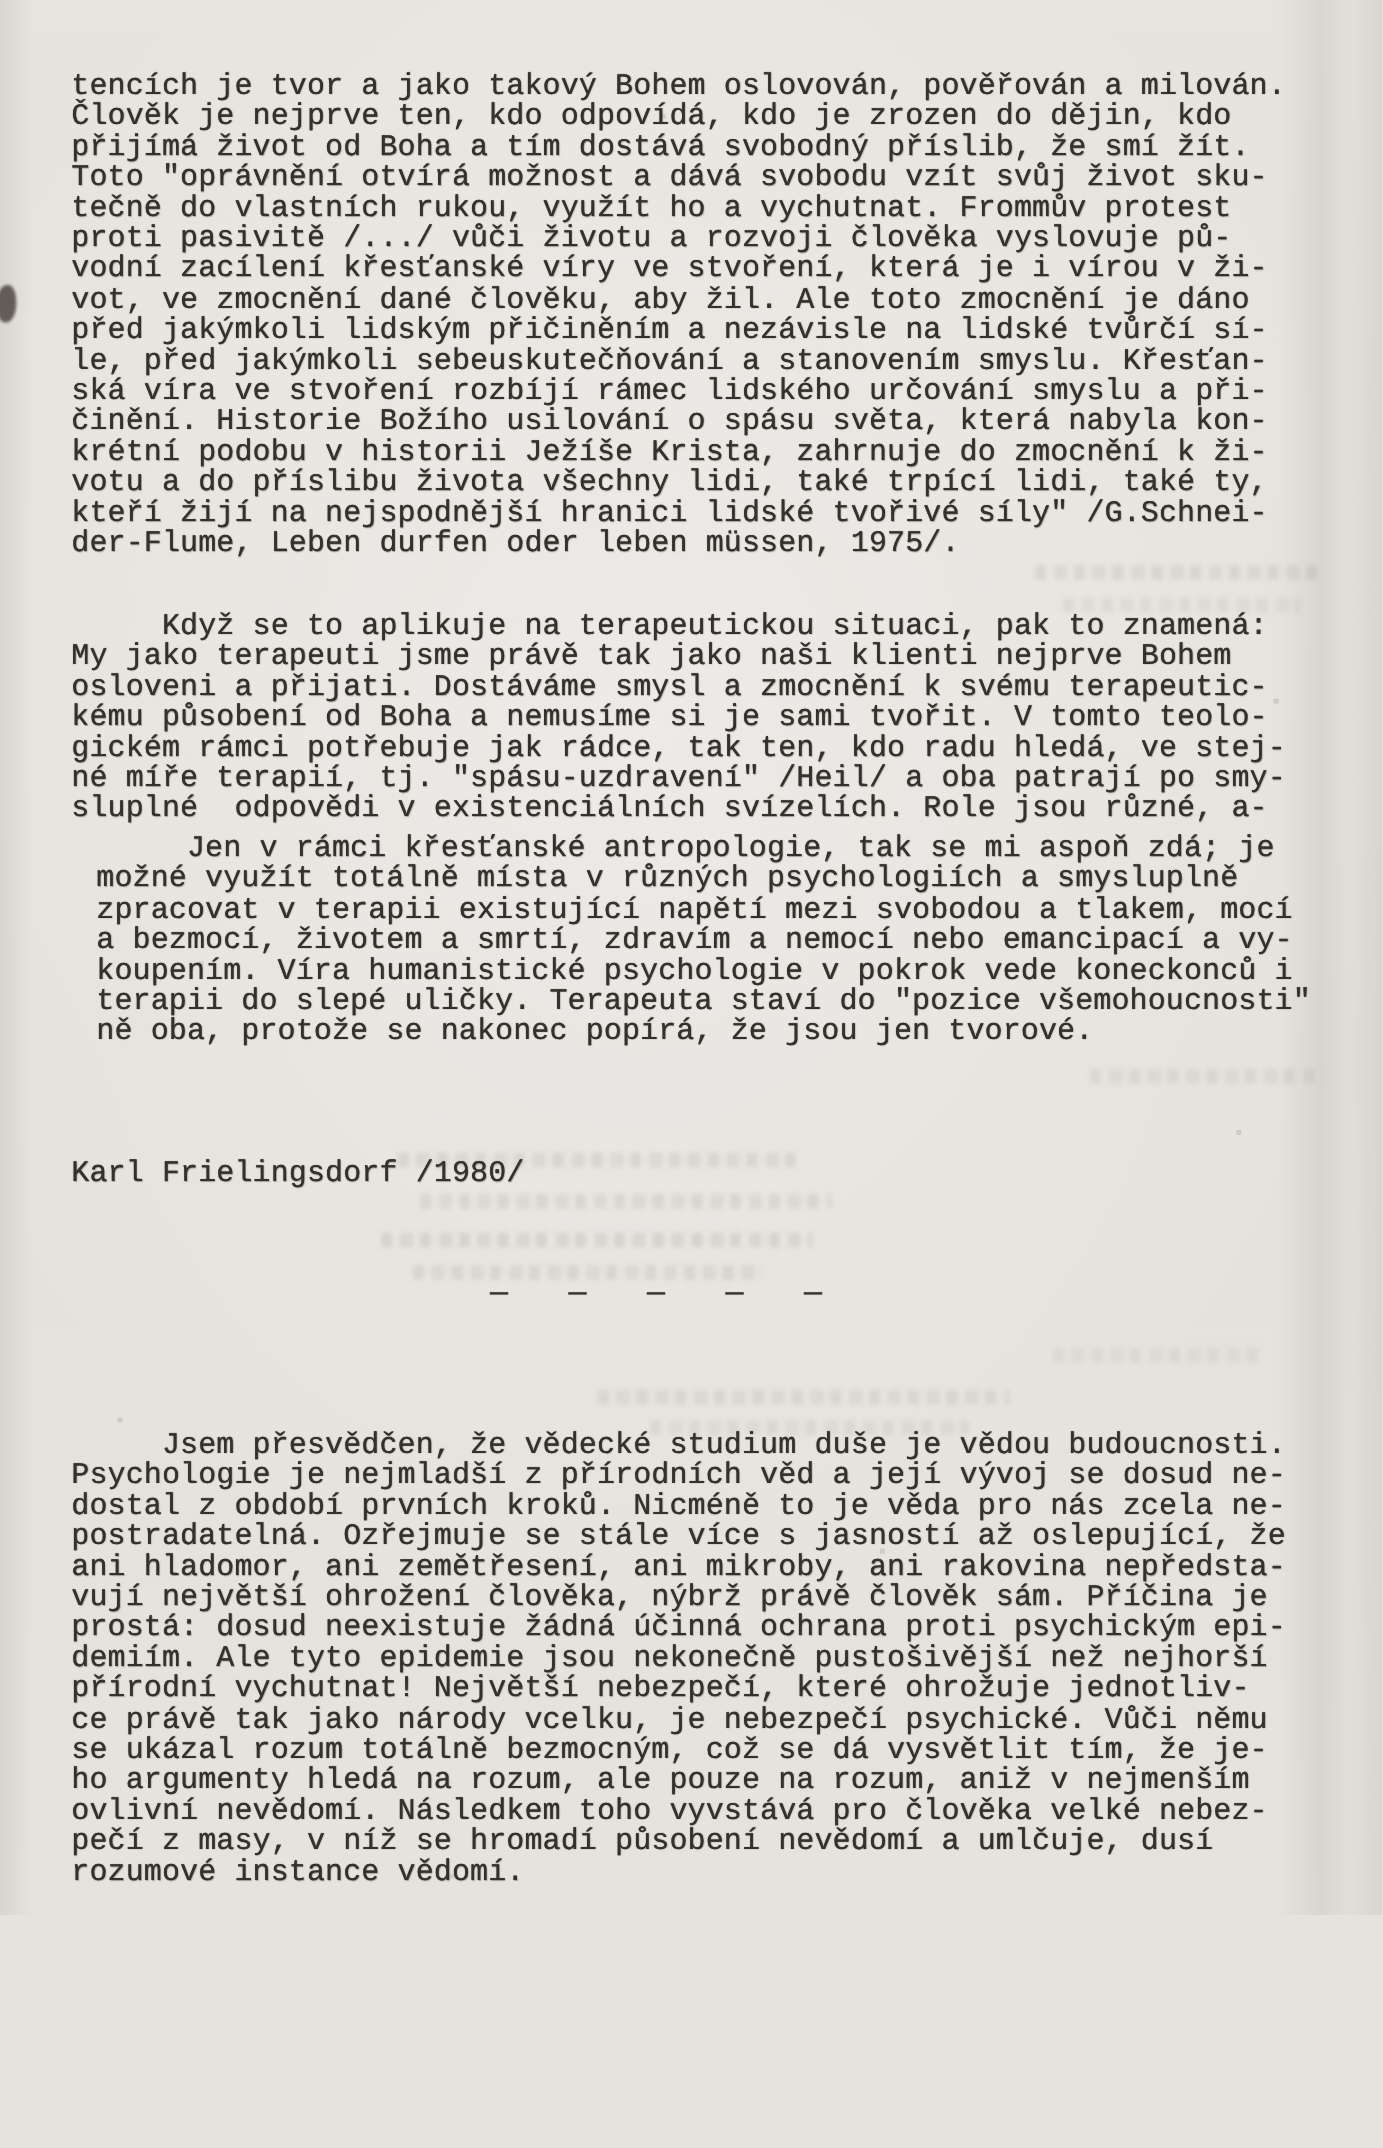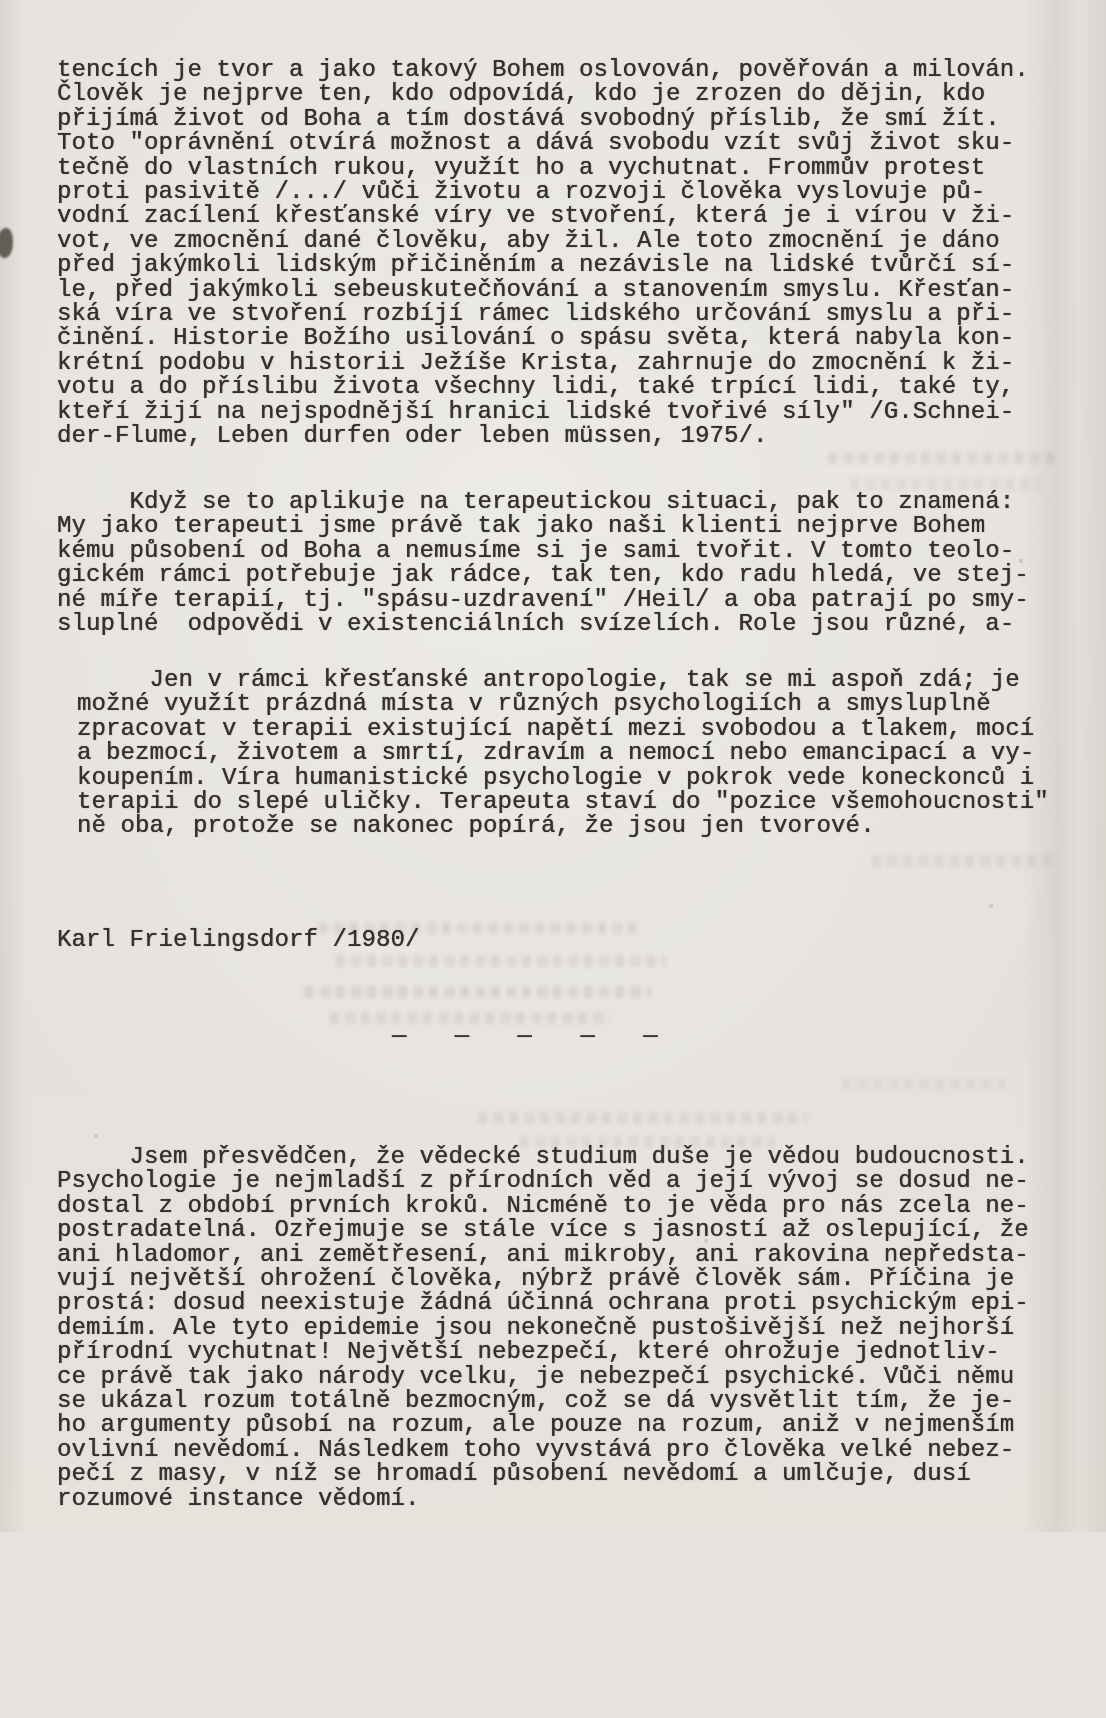--- a/index.html
+++ b/index.html
@@ -147,29 +147,30 @@
       <div class="line">činění. Historie Božího usilování o spásu světa, která nabyla kon-</div>
       <div class="line">krétní podobu v historii Ježíše Krista, zahrnuje do zmocnění k ži-</div>
       <div class="line">votu a do příslibu života všechny lidi, také trpící lidi, také ty,</div>
       <div class="line">kteří žijí na nejspodnější hranici lidské tvořivé síly" /G.Schnei-</div>
       <div class="line">der-Flume, Leben durfen oder leben müssen, 1975/.</div>
     </div>
 
   <div class="textblock para-2">
       <div class="line">     Když se to aplikuje na terapeutickou situaci, pak to znamená:</div>
       <div class="line">My jako terapeuti jsme právě tak jako naši klienti nejprve Bohem</div>
+      <div class="line">osloveni a přijati. Dostáváme smysl a zmocnění k svému terapeutic-</div>
       <div class="line">kému působení od Boha a nemusíme si je sami tvořit. V tomto teolo-</div>
       <div class="line">gickém rámci potřebuje jak rádce, tak ten, kdo radu hledá, ve stej-</div>
       <div class="line">né míře terapií, tj. "spásu-uzdravení" /Heil/ a oba patrají po smy-</div>
       <div class="line">sluplné  odpovědi v existenciálních svízelích. Role jsou různé, a-</div>
     </div>
 
   <div class="textblock para-3">
       <div class="line">     Jen v rámci křesťanské antropologie, tak se mi aspoň zdá; je</div>
-      <div class="line">možné využít prázdná místa v různých psychologiích a smysluplně</div>
+      <div class="line">možné využít totálně místa v různých psychologiích a smysluplně</div>
       <div class="line">zpracovat v terapii existující napětí mezi svobodou a tlakem, mocí</div>
       <div class="line">a bezmocí, životem a smrtí, zdravím a nemocí nebo emancipací a vy-</div>
       <div class="line">koupením. Víra humanistické psychologie v pokrok vede koneckonců i</div>
       <div class="line">terapii do slepé uličky. Terapeuta staví do "pozice všemohoucnosti"</div>
       <div class="line">ně oba, protože se nakonec popírá, že jsou jen tvorové.</div>
     </div>
 
   <div class="textblock attribution-1">Karl Frielingsdorf /1980/</div>
 
   <div class="divider">— — — — —</div>
@@ -179,21 +180,21 @@
       <div class="line">Psychologie je nejmladší z přírodních věd a její vývoj se dosud ne-</div>
       <div class="line">dostal z období prvních kroků. Nicméně to je věda pro nás zcela ne-</div>
       <div class="line">postradatelná. Ozřejmuje se stále více s jasností až oslepující, že</div>
       <div class="line">ani hladomor, ani zemětřesení, ani mikroby, ani rakovina nepředsta-</div>
       <div class="line">vují největší ohrožení člověka, nýbrž právě člověk sám. Příčina je</div>
       <div class="line">prostá: dosud neexistuje žádná účinná ochrana proti psychickým epi-</div>
       <div class="line">demiím. Ale tyto epidemie jsou nekonečně pustošivější než nejhorší</div>
       <div class="line">přírodní vychutnat! Největší nebezpečí, které ohrožuje jednotliv-</div>
       <div class="line">ce právě tak jako národy vcelku, je nebezpečí psychické. Vůči němu</div>
       <div class="line">se ukázal rozum totálně bezmocným, což se dá vysvětlit tím, že je-</div>
-      <div class="line">ho argumenty působí na rozum, ale pouze na rozum, aniž v nejmenším</div>
+      <div class="line">ho argumenty hledá na rozum, ale pouze na rozum, aniž v nejmenším</div>
       <div class="line">ovlivní nevědomí. Následkem toho vyvstává pro člověka velké nebez-</div>
       <div class="line">pečí z masy, v níž se hromadí působení nevědomí a umlčuje, dusí</div>
       <div class="line">rozumové instance vědomí.</div>
     </div>
 
   <div class="textblock attribution-2">Carl Gustav Jung /1944/</div>
 
   <div class="page-number">34</div>
 
 </div>

